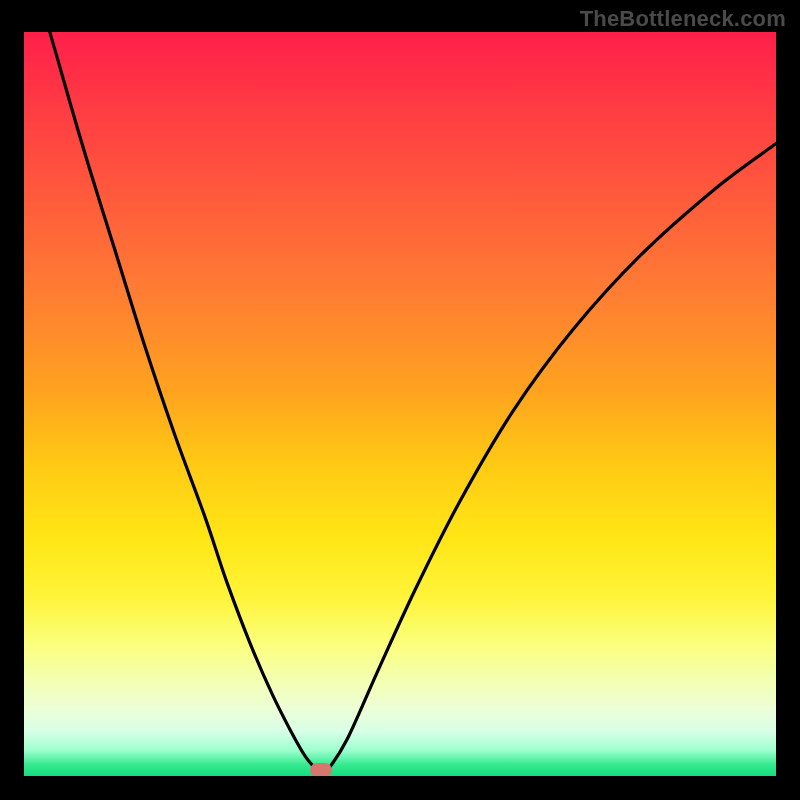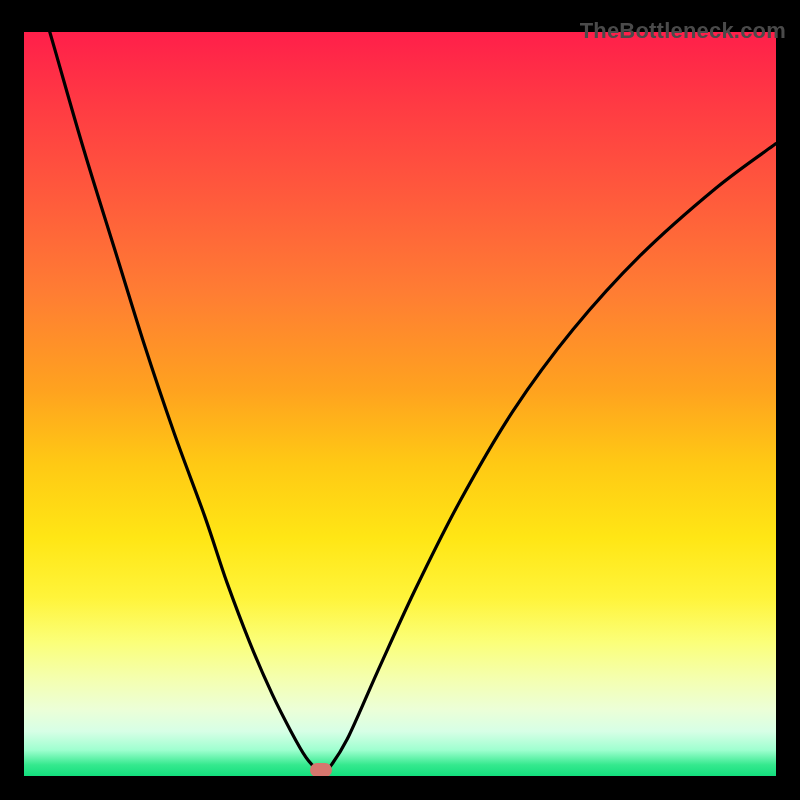--- a/index.html
+++ b/index.html
@@ -19,21 +19,20 @@
   }
   .watermark {
     position: absolute;
     top: 6px;
     right: 14px;
     color: #4a4a4a;
     font-size: 22px;
     font-weight: 600;
     letter-spacing: 0.2px;
     z-index: 30;
-    margin-top: 12px;
   }
   .plot {
     position: absolute;
     left: 24px;
     top: 32px;
     width: 752px;
     height: 744px;
     overflow: hidden;
   }
   .gradient {

